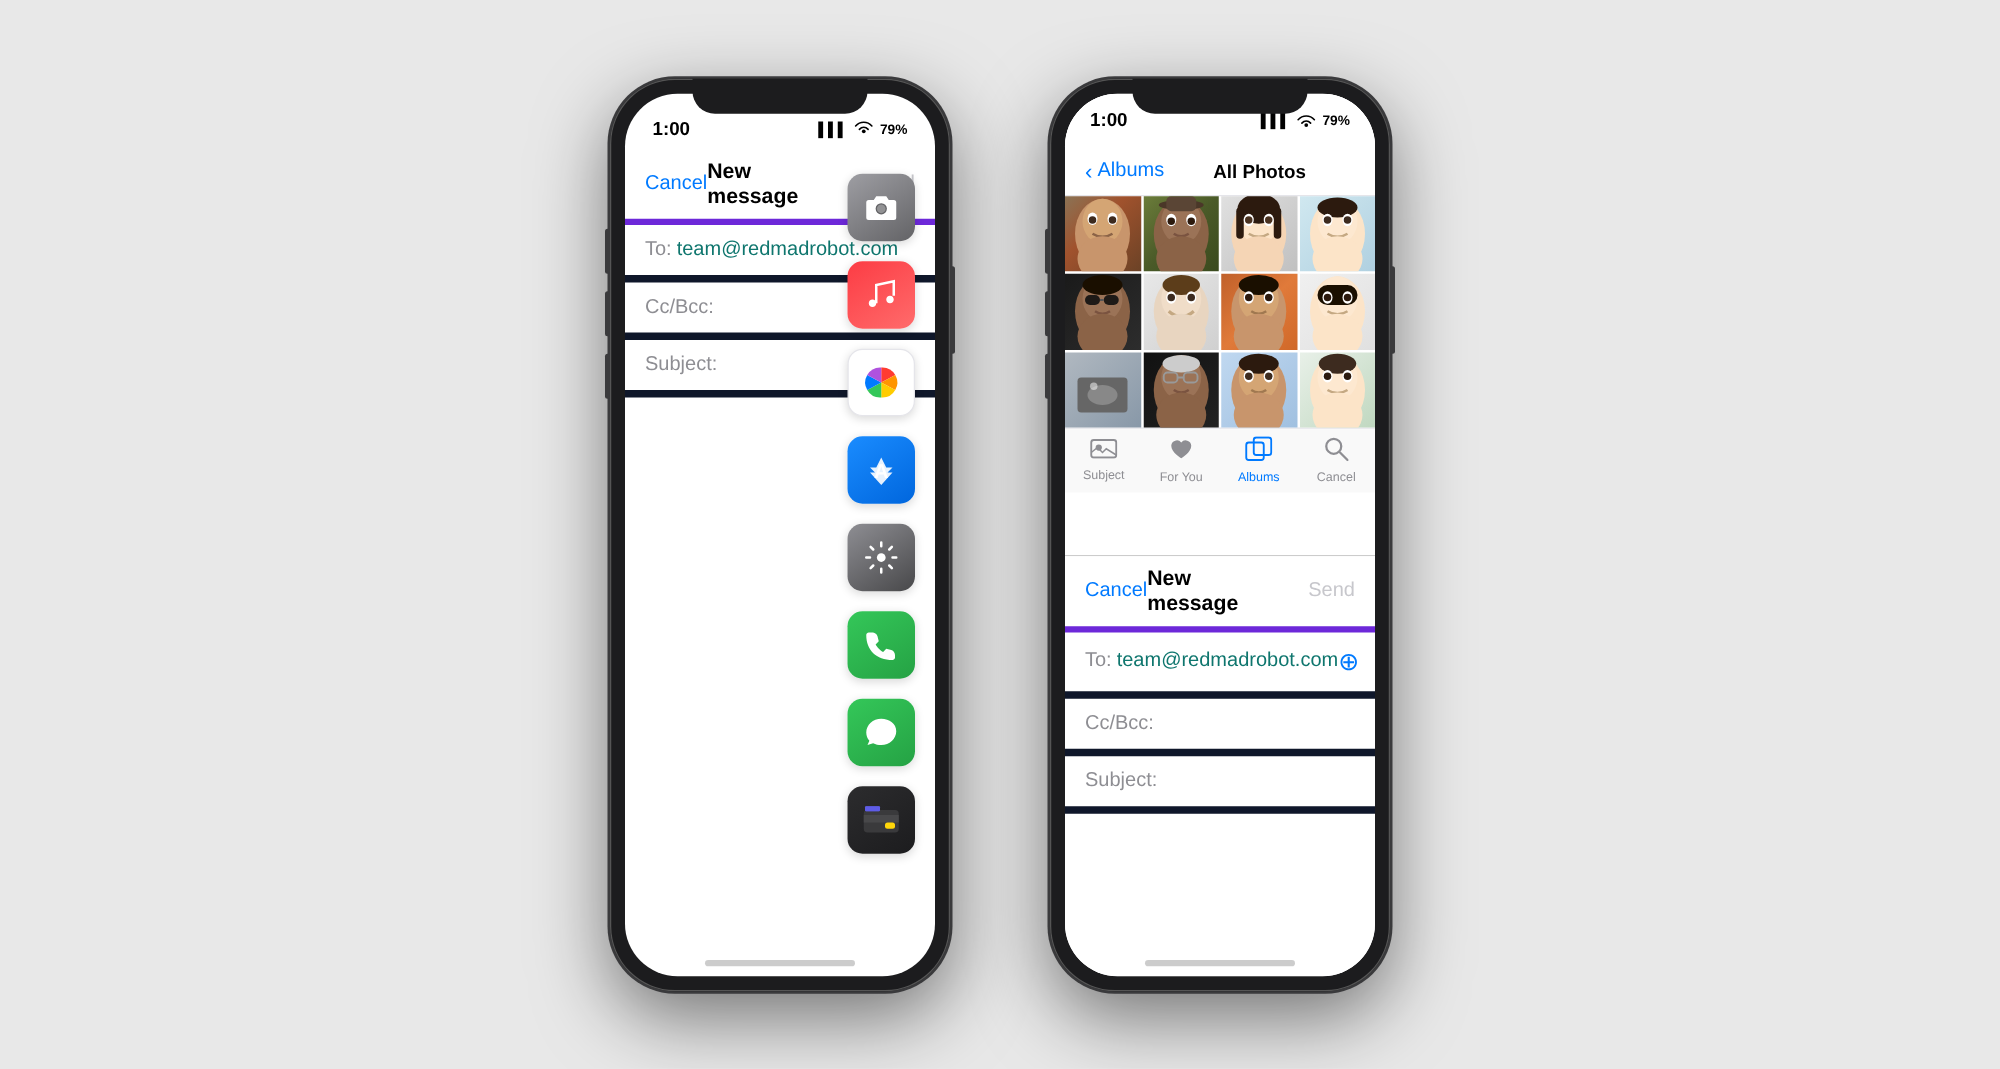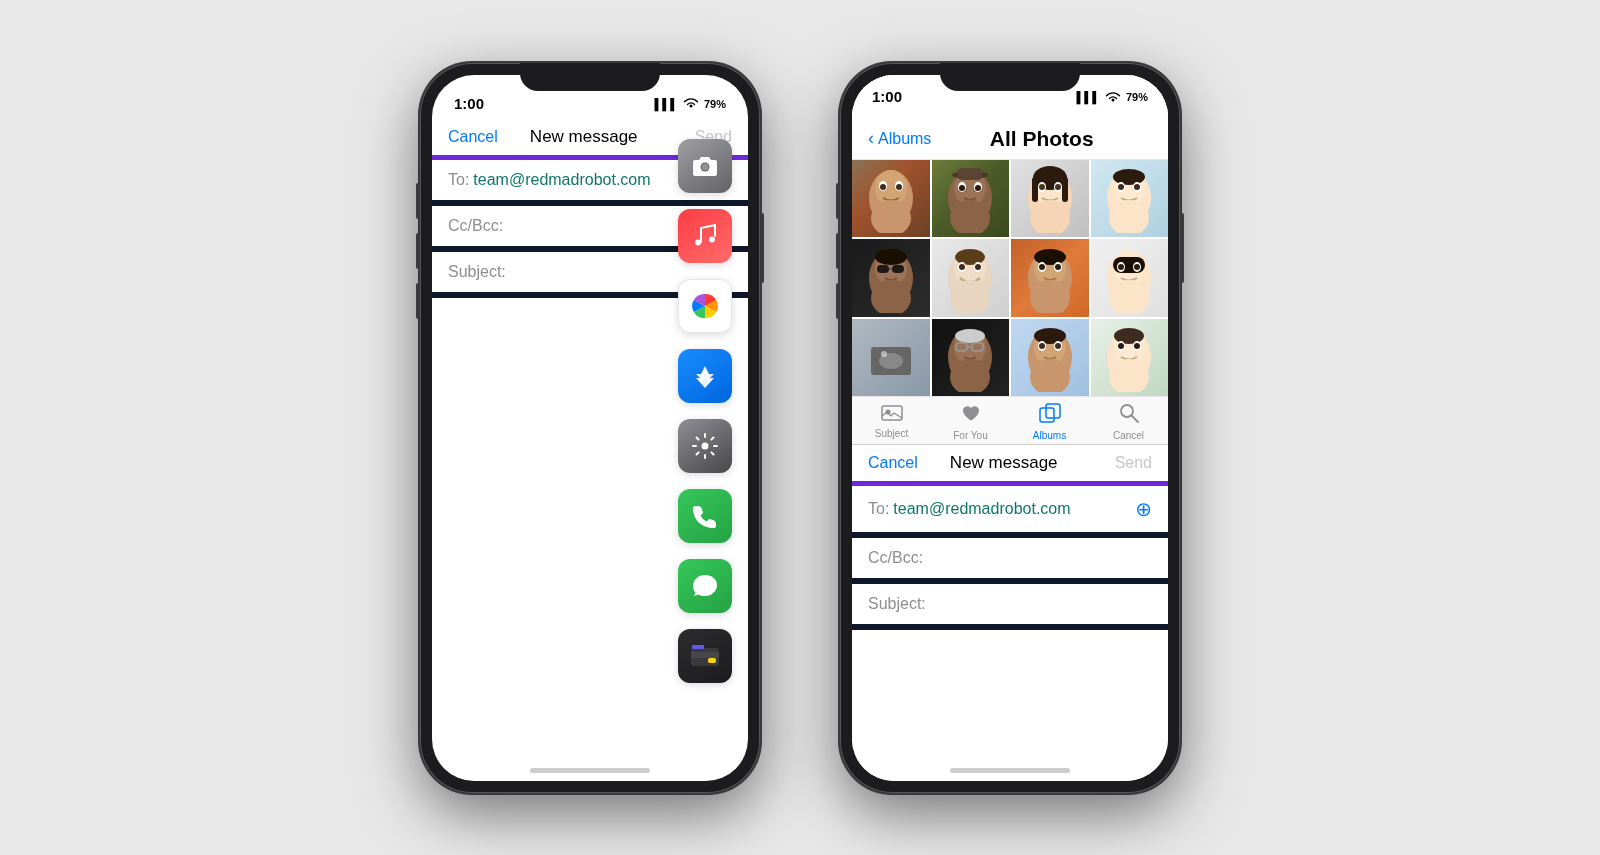--- a/index.html
+++ b/index.html
@@ -11,21 +11,21 @@
       display: flex;
       align-items: center;
       justify-content: center;
       gap: 80px;
       font-family: -apple-system, 'SF Pro Display', 'Helvetica Neue', Arial, sans-serif;
       overflow: hidden;
     }
 
     
     .phone {
-      width: 340px;
+      width: 272px;
       height: 730px;
       background: #1c1c1e;
       border-radius: 52px;
       position: relative;
       box-shadow: 0 0 0 2px #3a3a3c, 0 20px 60px rgba(0,0,0,0.5), inset 0 0 0 1px #555;
     }
 
     
     .phone::before {
       content: '';
@@ -90,21 +90,21 @@
 
     
     .nav-bar {
       display: flex;
       align-items: center;
       justify-content: space-between;
       padding: 8px 16px;
       border-bottom: 5px solid #6d28d9;
     }
     .nav-cancel { color: #007aff; font-size: 16px; }
-    .nav-title { font-size: 17px; font-weight: 400; color: #000; }
+    .nav-title { font-size: 17px; font-weight: 700; color: #000; }
     .nav-send { color: #c7c7cc; font-size: 16px; margin-left: 25px; }
 
     
     .compose-field {
       display: flex;
       align-items: center;
       padding: 11px 16px;
       border-bottom: 6px solid #0f172a;
       font-size: 16px;
     }
@@ -188,21 +188,21 @@
     .tab-icon { font-size: 20px; }
 
     
     .photos-nav {
       display: flex;
       align-items: center;
       padding: 8px 16px;
       border-bottom: 1px solid #e5e5ea;
     }
     .photos-back { color: #007aff; font-size: 16px; display: flex; align-items: center; gap: 4px; }
-    .photos-title { font-size: 21px; font-weight: 600; color: #000; margin: auto; }
+    .photos-title { font-size: 15px; font-weight: 600; color: #000; margin: auto; }
 
     
     .screen-split {
       position: absolute;
       top: 0;
       left: 0;
       right: 0;
       bottom: 0;
       display: flex;
       flex-direction: column;

